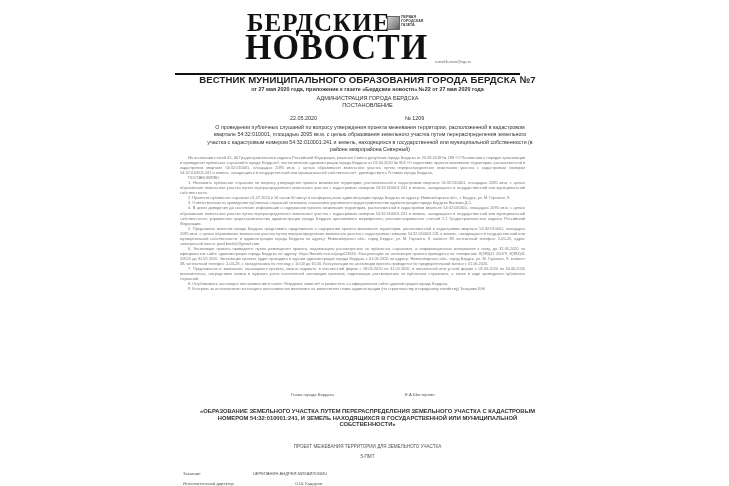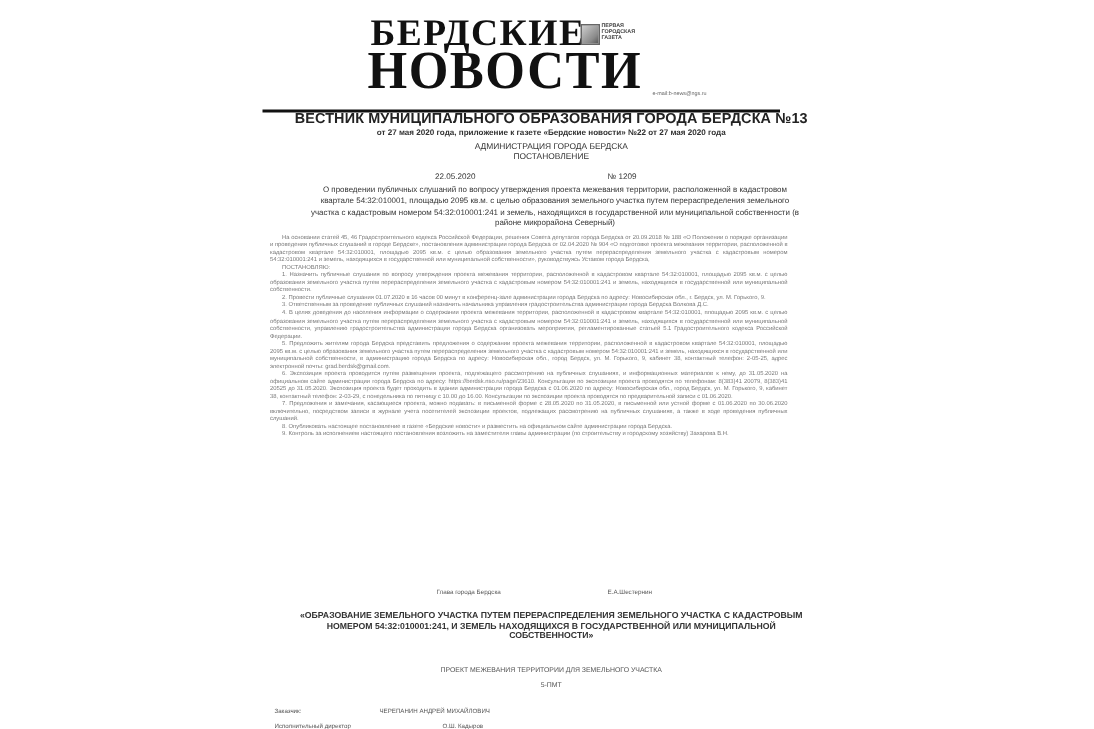--- a/index.html
+++ b/index.html
@@ -46,21 +46,21 @@
     <div class="logo-text">
       <div>ПЕРВАЯ</div>
       <div>ГОРОДСКАЯ</div>
       <div>ГАЗЕТА</div>
     </div>
     <div class="mast-email">e-mail:b-news@ngs.ru</div>
   </div>
 
   <div class="rule"></div>
 
-  <div class="center vestnik">ВЕСТНИК МУНИЦИПАЛЬНОГО ОБРАЗОВАНИЯ ГОРОДА БЕРДСКА №13</div>
+  <div class="center vestnik">ВЕСТНИК МУНИЦИПАЛЬНОГО ОБРАЗОВАНИЯ ГОРОДА БЕРДСКА №7</div>
   <div class="center sub">от 27 мая 2020 года, приложение к газете «Бердские новости» №22 от 27 мая 2020 года</div>
   <div class="center admin">АДМИНИСТРАЦИЯ ГОРОДА БЕРДСКА</div>
   <div class="center post">ПОСТАНОВЛЕНИЕ</div>
   <div class="dateline date">22.05.2020</div>
   <div class="dateline num">№ 1209</div>
 
   <div class="center resolution-title">О проведении публичных слушаний по вопросу утверждения проекта межевания территории, расположенной в кадастровом квартале 54:32:010001, площадью 2095 кв.м. с целью образования земельного участка путем перераспределения земельного участка с кадастровым номером 54:32:010001:241 и земель, находящихся в государственной или муниципальной собственности (в районе микрорайона Северный)</div>
 
   <div class="body-text" style="top:139px;">
     <p>На основании статей 45, 46 Градостроительного кодекса Российской Федерации, решения Совета депутатов города Бердска от 20.09.2018 № 188 «О Положении о порядке организации и проведения публичных слушаний в городе Бердске», постановления администрации города Бердска от 02.04.2020 № 904 «О подготовке проекта межевания территории, расположенной в кадастровом квартале 54:32:010001, площадью 2095 кв.м. с целью образования земельного участка путем перераспределения земельного участка с кадастровым номером 54:32:010001:241 и земель, находящихся в государственной или муниципальной собственности», руководствуясь Уставом города Бердска,</p>

